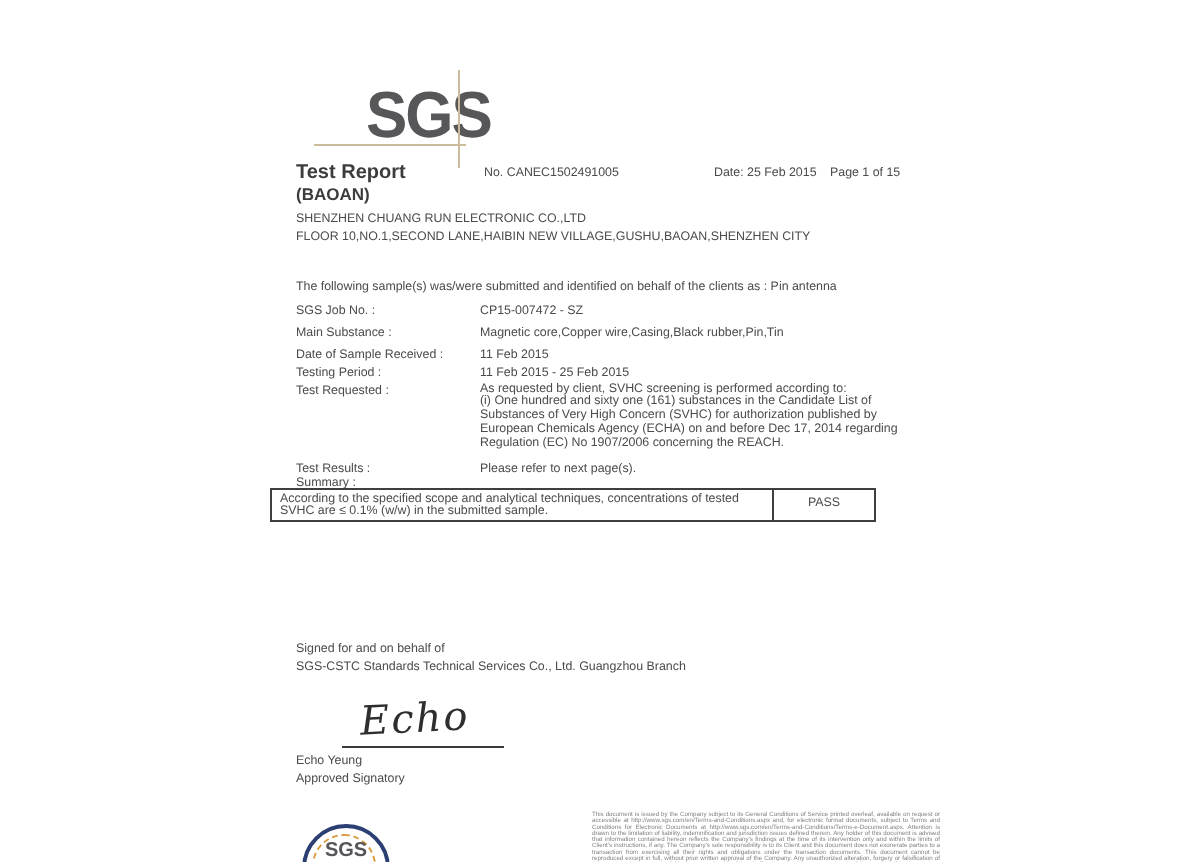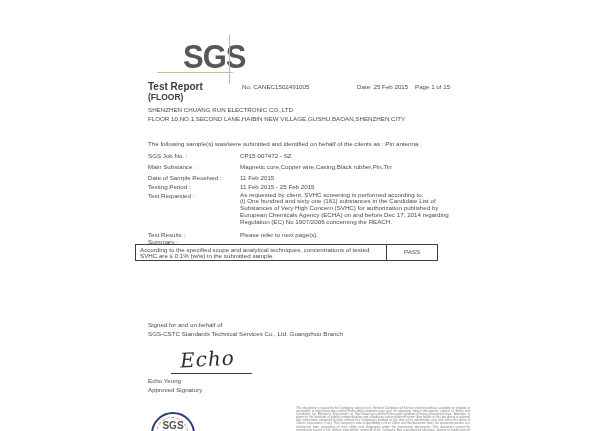--- a/index.html
+++ b/index.html
@@ -59,21 +59,21 @@
 <div id="page">
 
   <div class="abs logo">SGS</div>
   <div class="abs cropV"></div>
   <div class="abs cropH"></div>
 
   <div class="abs title">Test Report</div>
   <div class="abs meta" style="left:242px;">No. CANEC1502491005</div>
   <div class="abs meta" style="left:357px;">Date: 25 Feb 2015</div>
   <div class="abs meta" style="left:415px;">Page 1 of 15</div>
-  <div class="abs svhc">(FLOOR)</div>
+  <div class="abs svhc">(BAOAN)</div>
 
   <div class="abs t62" style="left:148px;top:71px;">SHENZHEN CHUANG RUN ELECTRONIC CO.,LTD</div>
   <div class="abs t62" style="left:148px;top:80px;">FLOOR 10,NO.1,SECOND LANE,HAIBIN NEW VILLAGE,GUSHU,BAOAN,SHENZHEN CITY</div>
 
   <div class="abs t62" style="left:148px;top:105px;">The following sample(s) was/were submitted and identified on behalf of the clients as : Pin antenna</div>
 
   <div class="abs row t62" style="top:116.5px;">
     <span class="lbl">SGS Job No. :</span><span class="val">CP15-007472 - SZ</span>
   </div>
   <div class="abs row t62" style="top:127.5px;">

